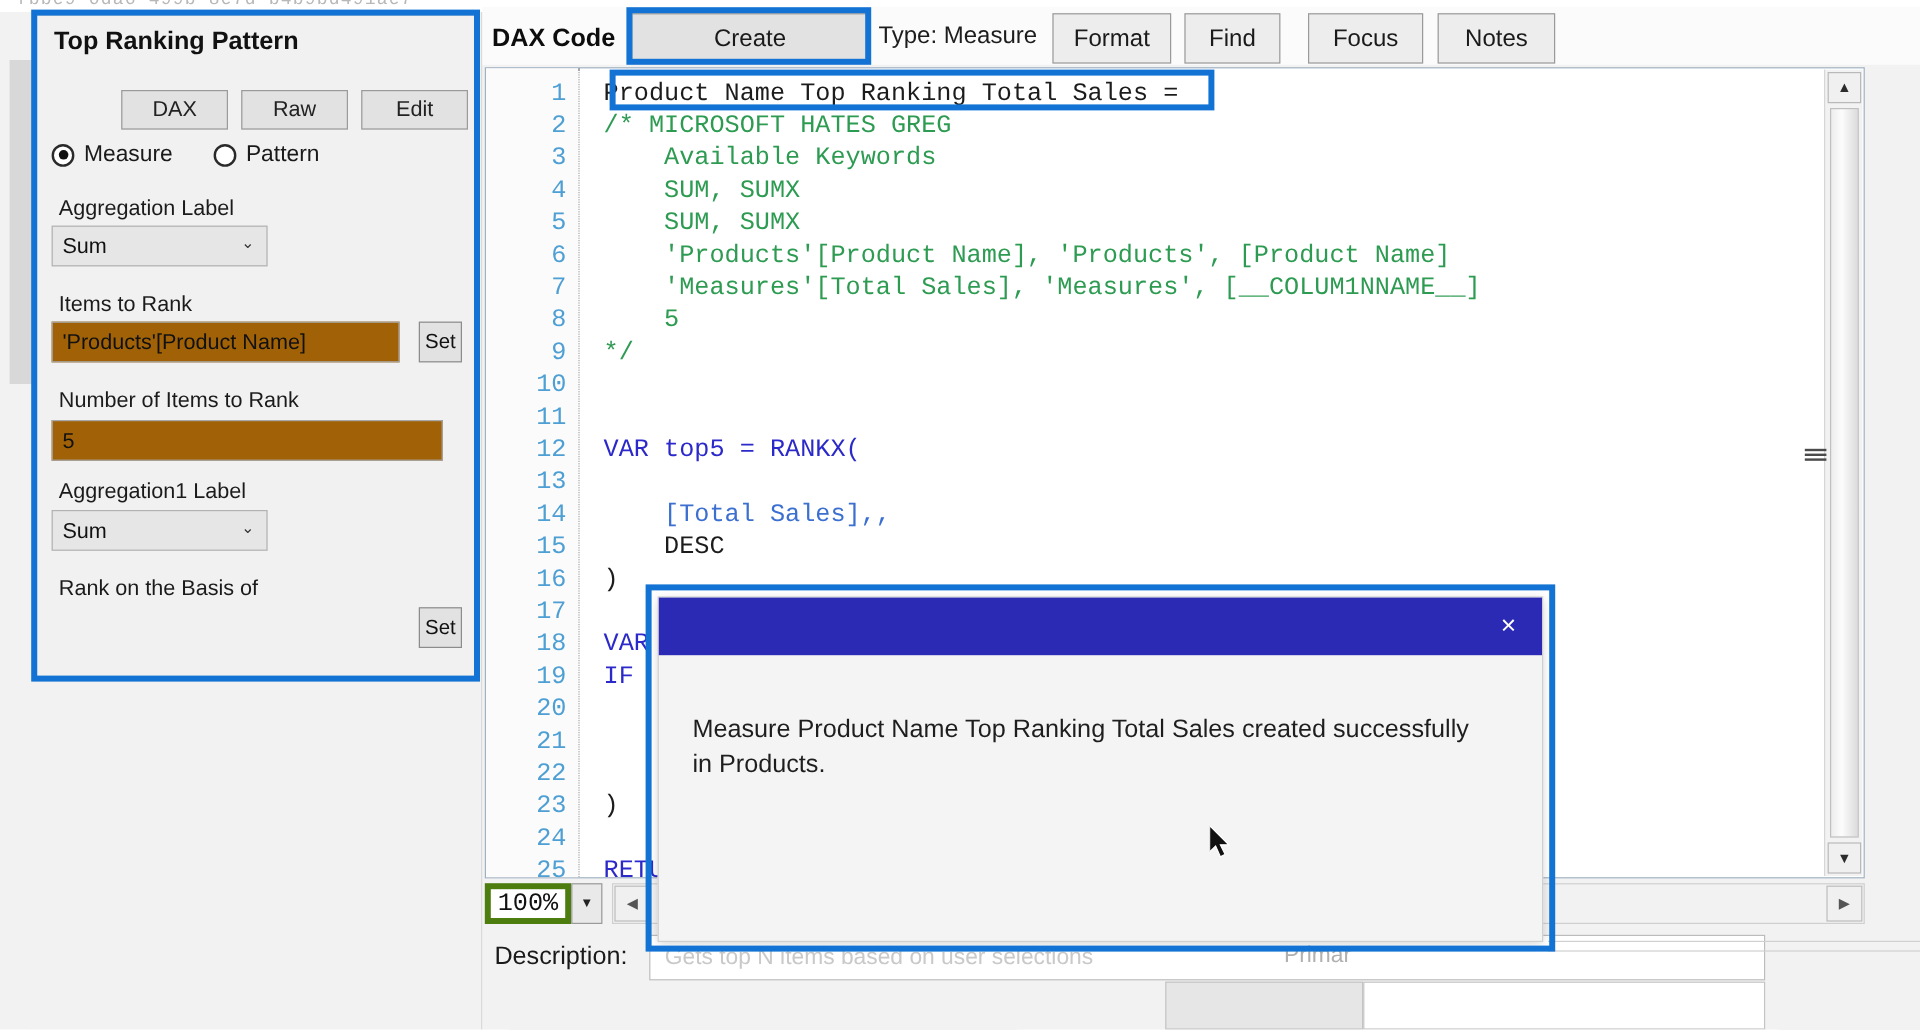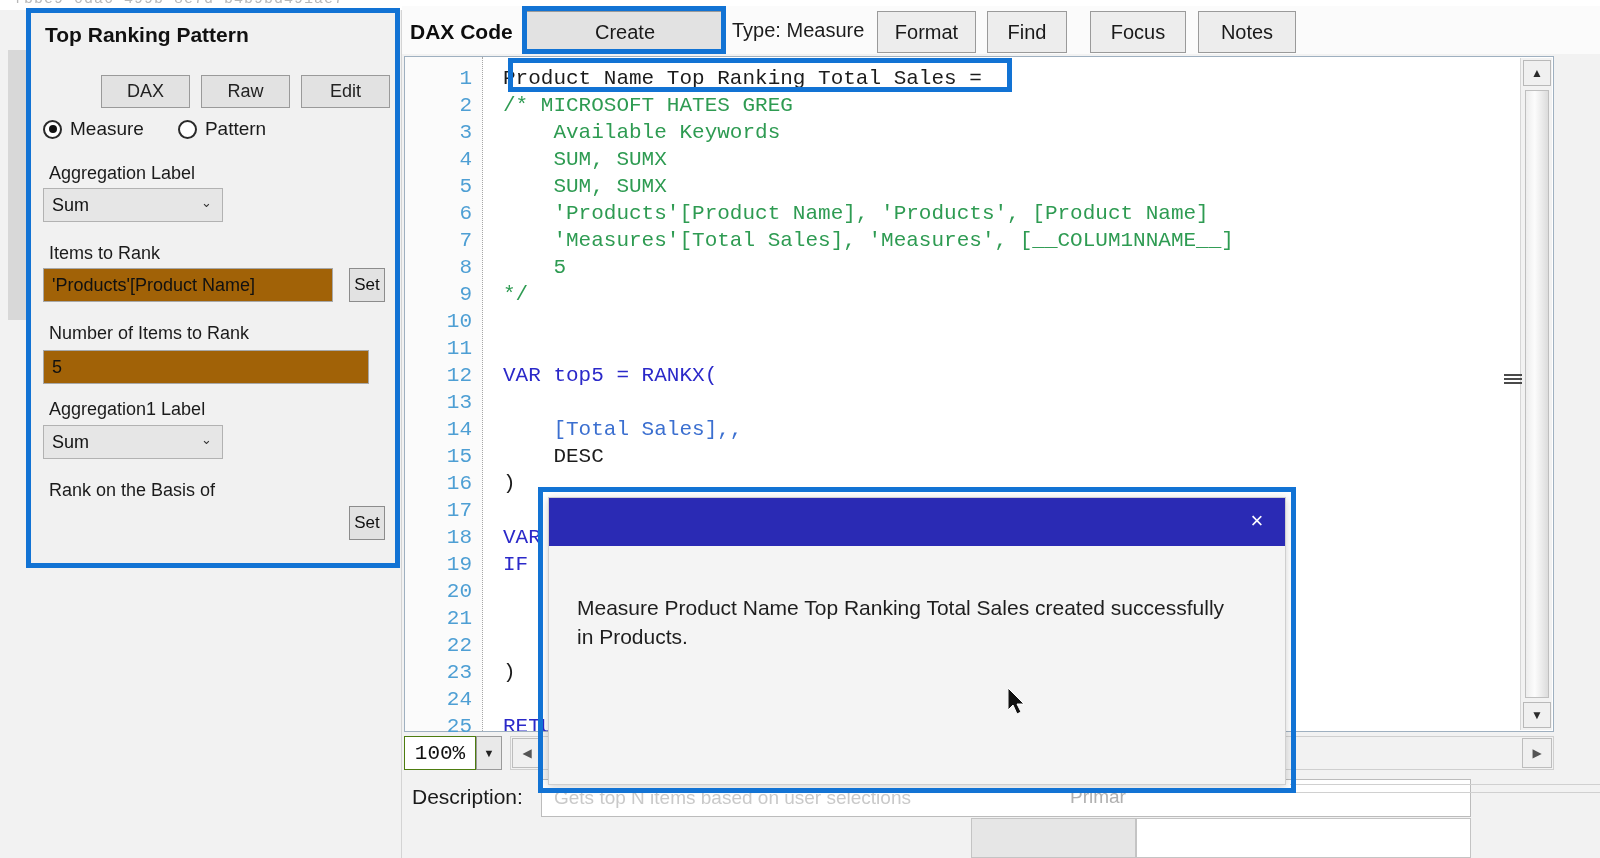--- a/index.html
+++ b/index.html
@@ -170,21 +170,21 @@
     border: 1px solid #bfbfbf;
   }
   .vs-grip {
     position: absolute; left: 1500px; top: 372px; width: 26px; height: 12px;
   }
   .vs-grip i { display:block; height:2px; background:#4a4a4a; margin:2px 4px; }
 
   
   .zoom-box {
     position: absolute; left: 404px; top: 736px; width: 72px; height: 34px;
-    background: #ffffff; border: 1px solid #4d7c0f;
+    background: #ffffff; border: 5px solid #4d7c0f;
     font-family: "Liberation Mono", monospace; font-size: 21px; color: #111;
     display: flex; align-items: center; justify-content: center;
   }
   .zoom-drop {
     position: absolute; left: 476px; top: 736px; width: 26px; height: 34px;
     background: #e9e9e9; border: 1px solid #9a9a9a;
     display: flex; align-items: center; justify-content: center;
     font-size: 11px; color: #222;
   }
   .hscroll {

